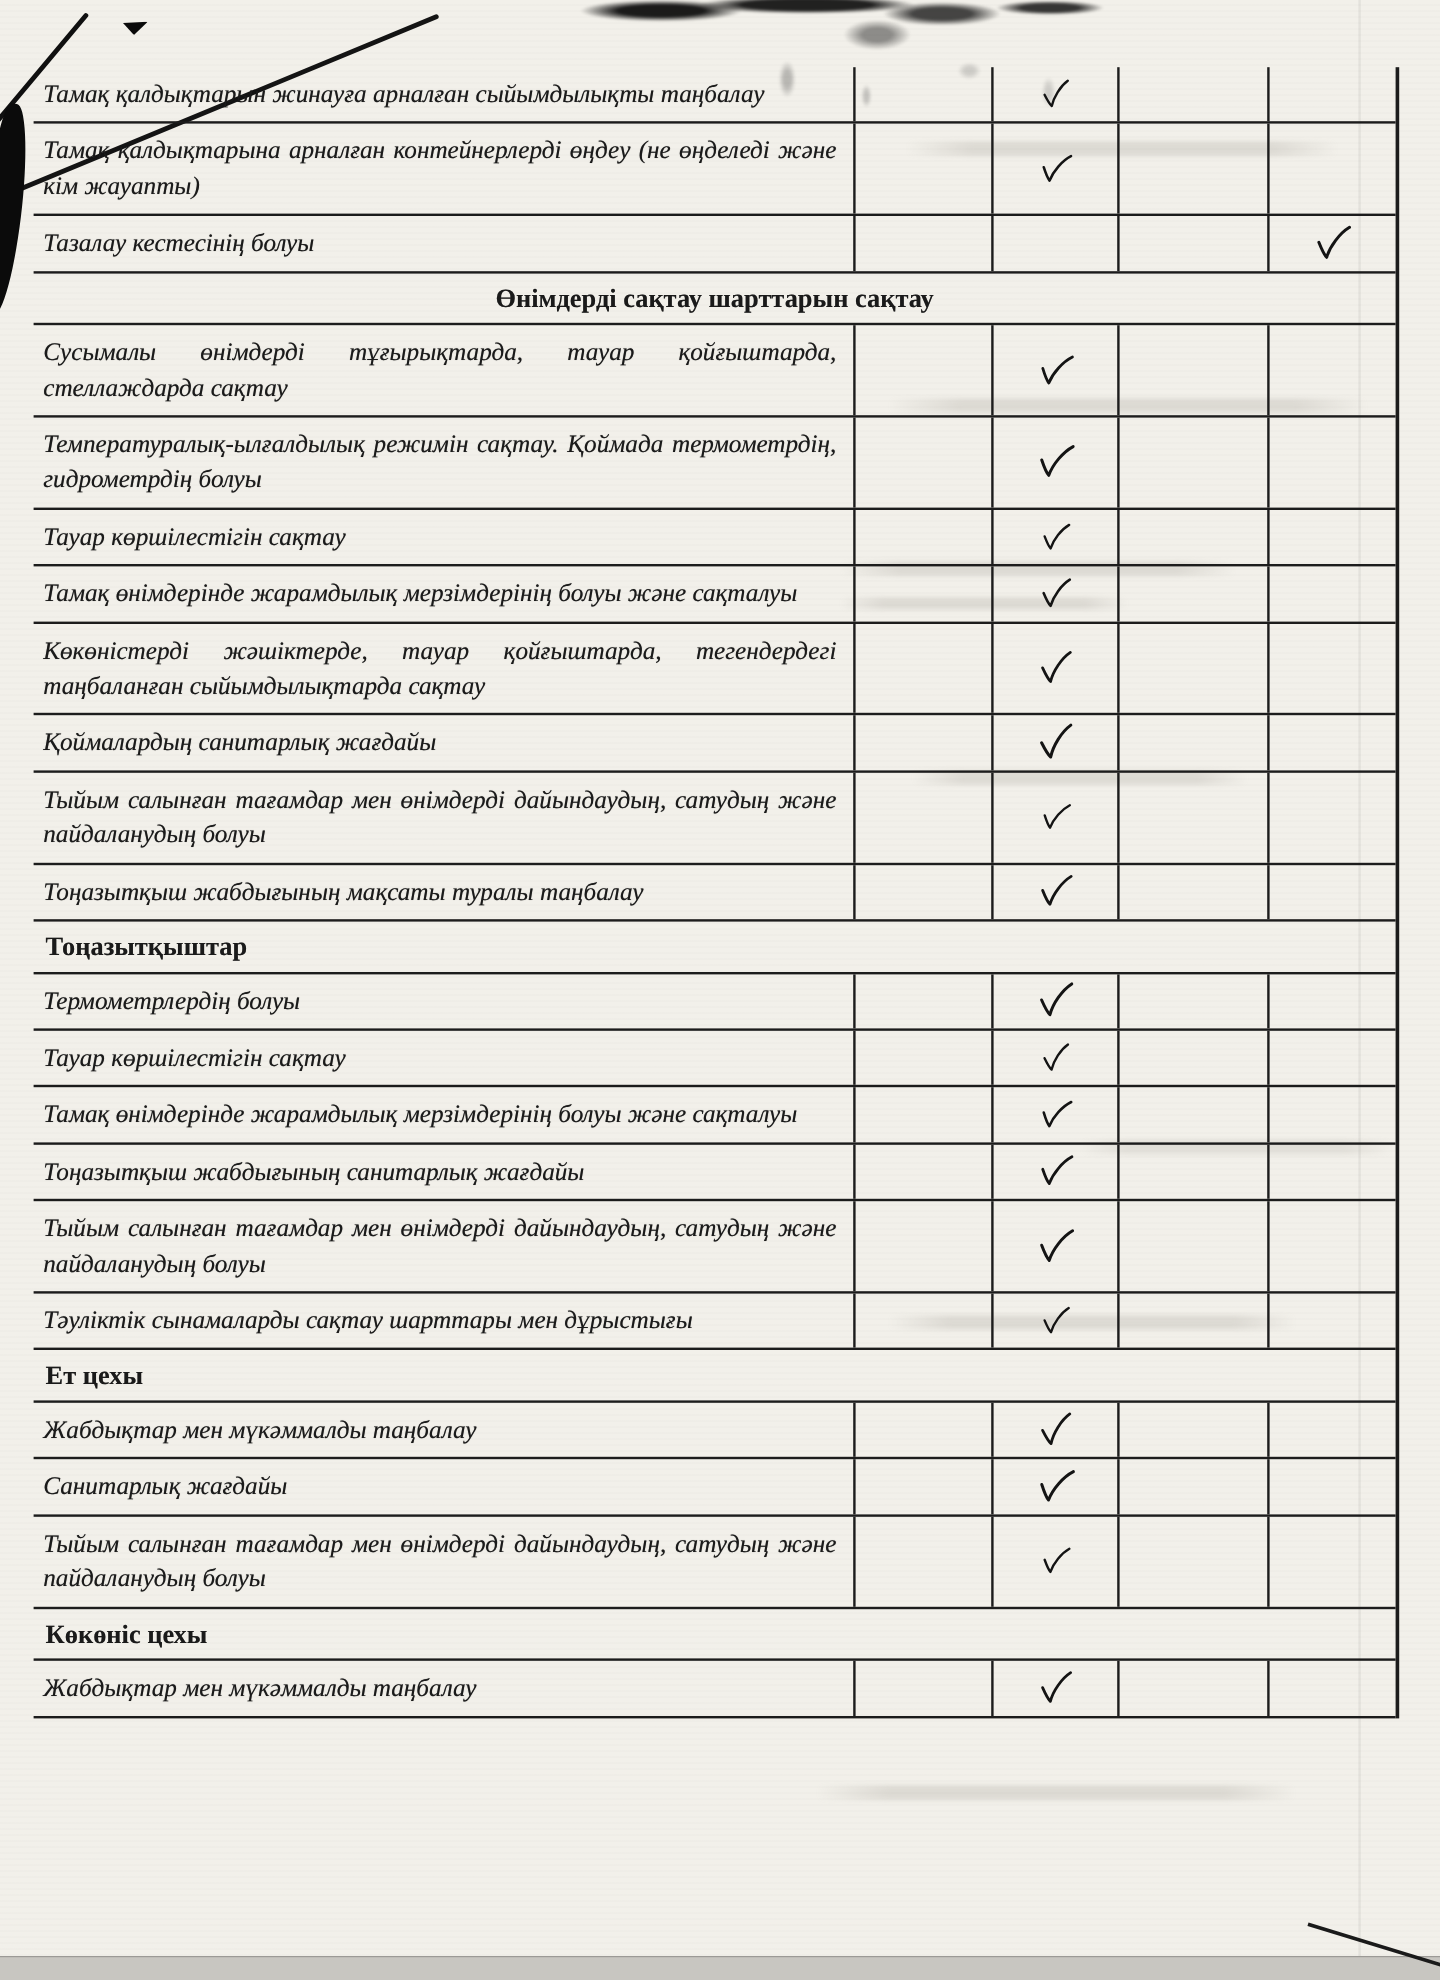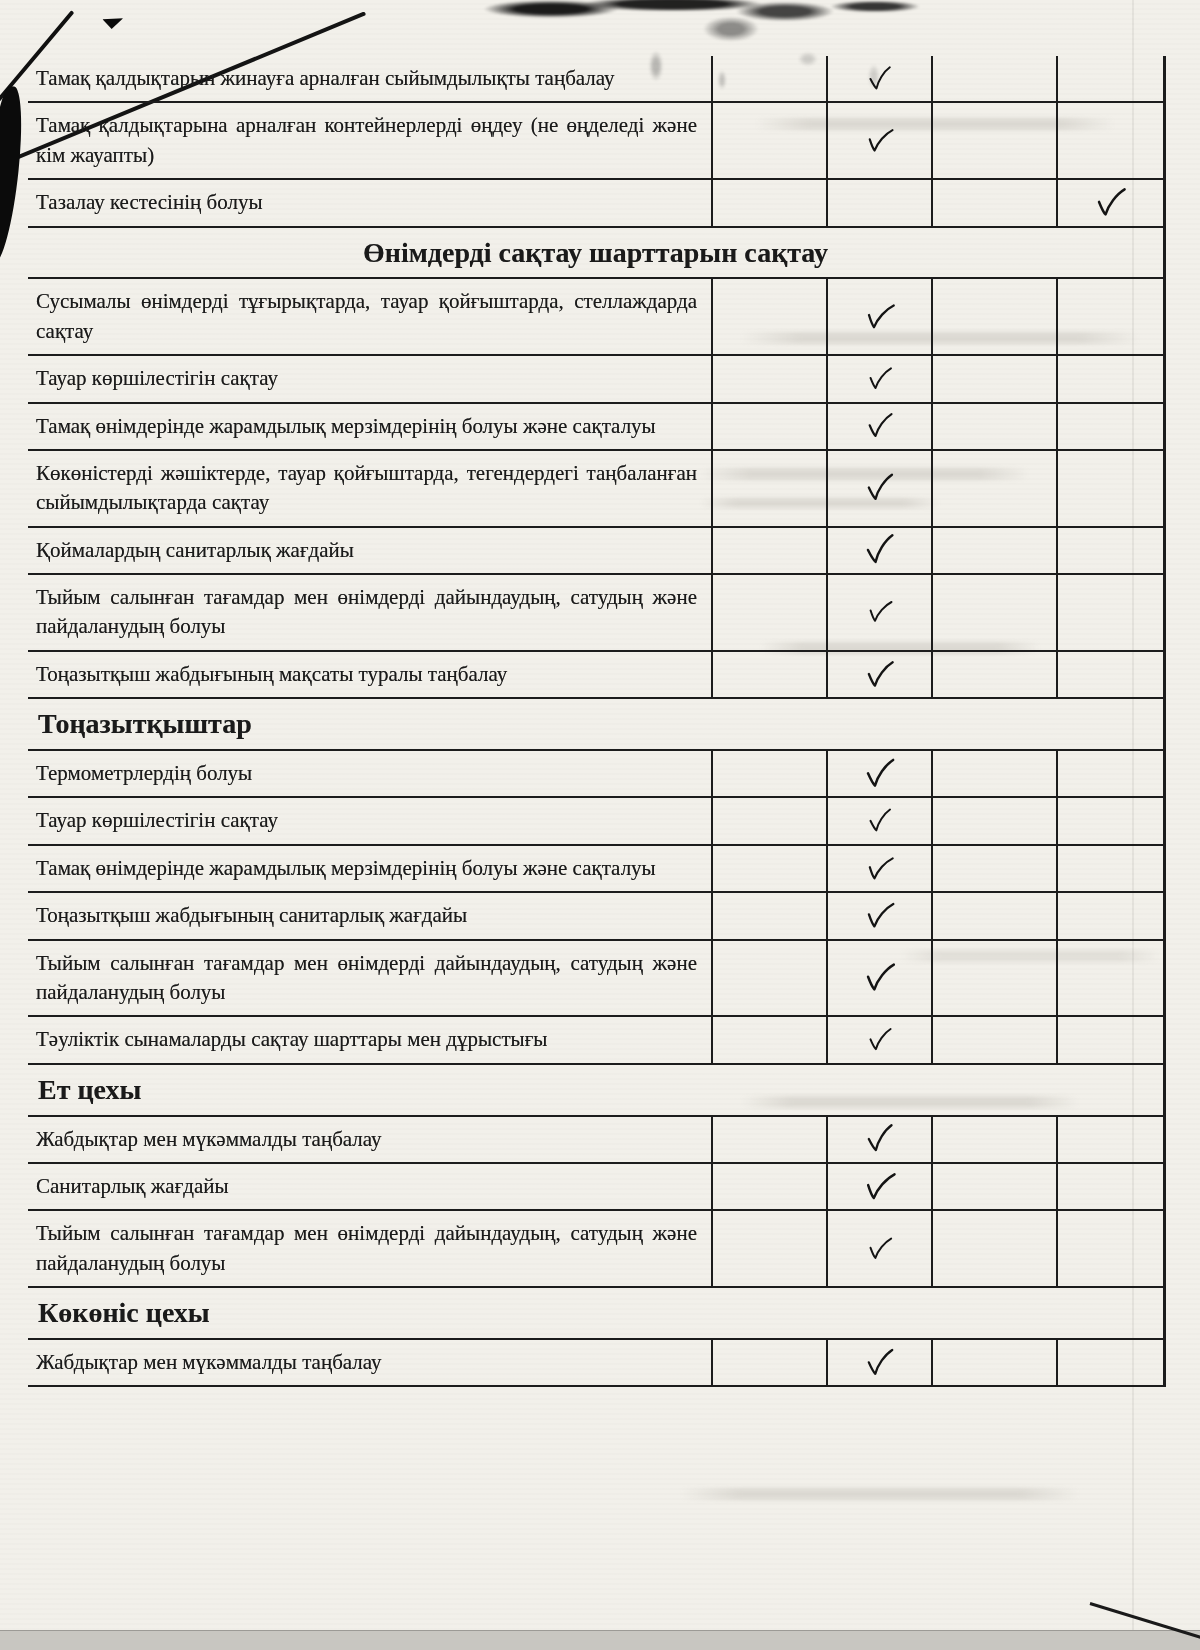--- a/index.html
+++ b/index.html
@@ -94,27 +94,28 @@
     display:grid;
     grid-template-columns:683px 115px 105px 125px 107px;
   }
   .cell{min-height:100%;}
   .criteria{
     padding:8px 14px 8px 8px;
     font-size:21px;line-height:1.4;
     text-align:justify;
     white-space:pre-line;
     text-shadow:0 0 .6px rgba(0,0,0,.55);
+    font-style:italic;
   }
   .ans{
     border-left:2px solid var(--line);
     display:flex;align-items:center;justify-content:center;
   }
   .row.head .cell{
-    padding:6px 10px;font-size:28px;font-weight:bold;line-height:1.35;
+    padding:6px 10px;font-size:22px;font-weight:bold;line-height:1.35;
     text-shadow:0 0 .4px rgba(0,0,0,.4);
   }
   .row.head.center .cell{text-align:center;}
   .check{display:inline-block;line-height:0;}
   .check svg path{stroke:#141414;stroke-width:2.3;fill:none;stroke-linecap:round;stroke-linejoin:round;}
 </style>
 </head>
 <body>
 
 <div class="page">
@@ -177,20 +178,31 @@
     <div class="cell ans a1"></div>
     <div class="cell ans a2">
           <span class="check" style="transform: rotate(5deg) scale(1.08);"><svg width="32" height="30" viewBox="0 0 34 32">
               <path d="M6 15 C8 20 10 24.5 12 26.5 C14.5 18 22 8 29.5 3.5"></path>
             </svg></span>
         </div>
     <div class="cell ans a3"></div>
     <div class="cell ans a4"></div>
   </div>
       <div class="row item">
+    <div class="cell criteria">Температуралық-ылғалдылық режимін сақтау. Қоймада термометрдің, гидрометрдің болуы</div>
+    <div class="cell ans a1"></div>
+    <div class="cell ans a2">
+          <span class="check" style="transform: rotate(3deg) scale(1.16);"><svg width="32" height="30" viewBox="0 0 34 32">
+              <path d="M6 15 C8 20 10 24.5 12 26.5 C14.5 18 22 8 29.5 3.5"></path>
+            </svg></span>
+        </div>
+    <div class="cell ans a3"></div>
+    <div class="cell ans a4"></div>
+  </div>
+      <div class="row item">
     <div class="cell criteria">Тауар көршілестігін сақтау</div>
     <div class="cell ans a1"></div>
     <div class="cell ans a2">
           <span class="check" style="transform: rotate(1deg) scale(0.92);"><svg width="32" height="30" viewBox="0 0 34 32">
               <path d="M6 15 C8 20 10 24.5 12 26.5 C14.5 18 22 8 29.5 3.5"></path>
             </svg></span>
         </div>
     <div class="cell ans a3"></div>
     <div class="cell ans a4"></div>
   </div>

